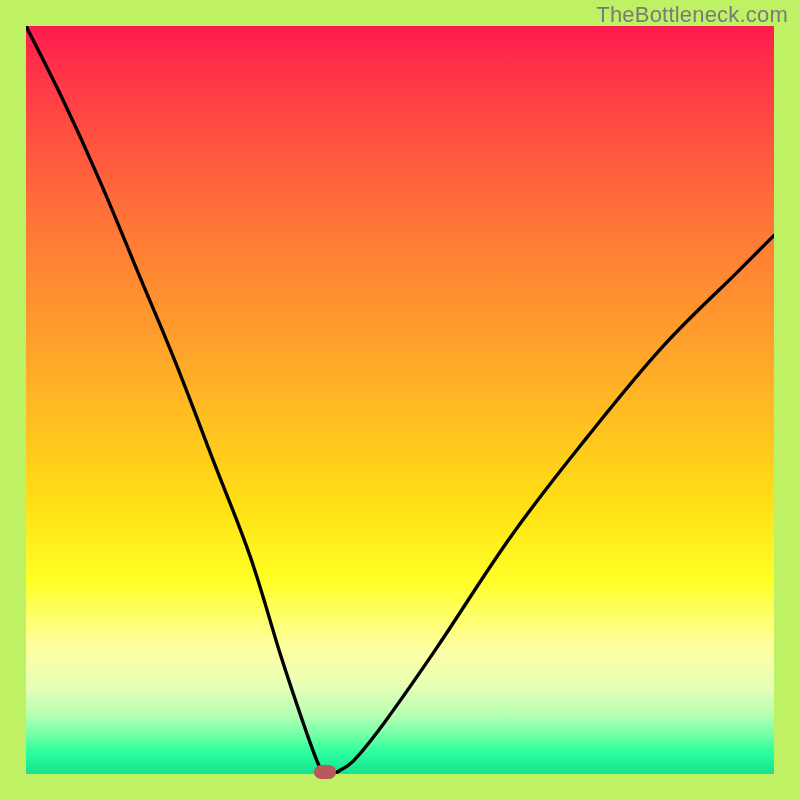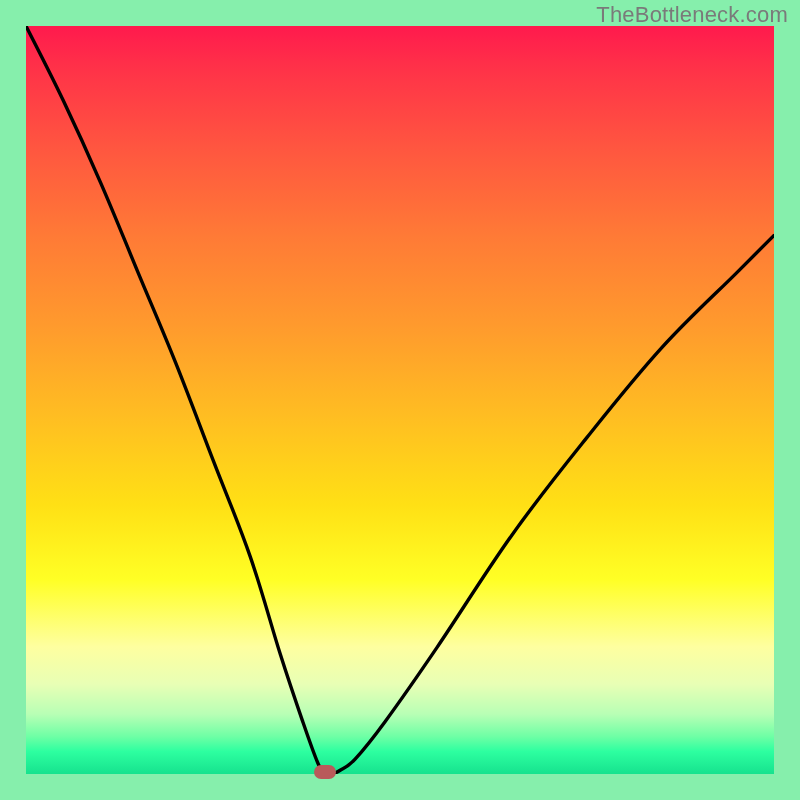--- a/index.html
+++ b/index.html
@@ -8,21 +8,21 @@
     width: 800px;
     height: 800px;
     overflow: hidden;
     background: #000;
     font-family: Arial, Helvetica, sans-serif;
   }
   .frame {
     position: relative;
     width: 800px;
     height: 800px;
-    background: #86efac;
+    background: #bef264;
   }
   .watermark {
     position: absolute;
     top: 2px;
     right: 12px;
     color: #7a7a7a;
     font-size: 22px;
     font-weight: 500;
     letter-spacing: 0.2px;
     z-index: 5;

